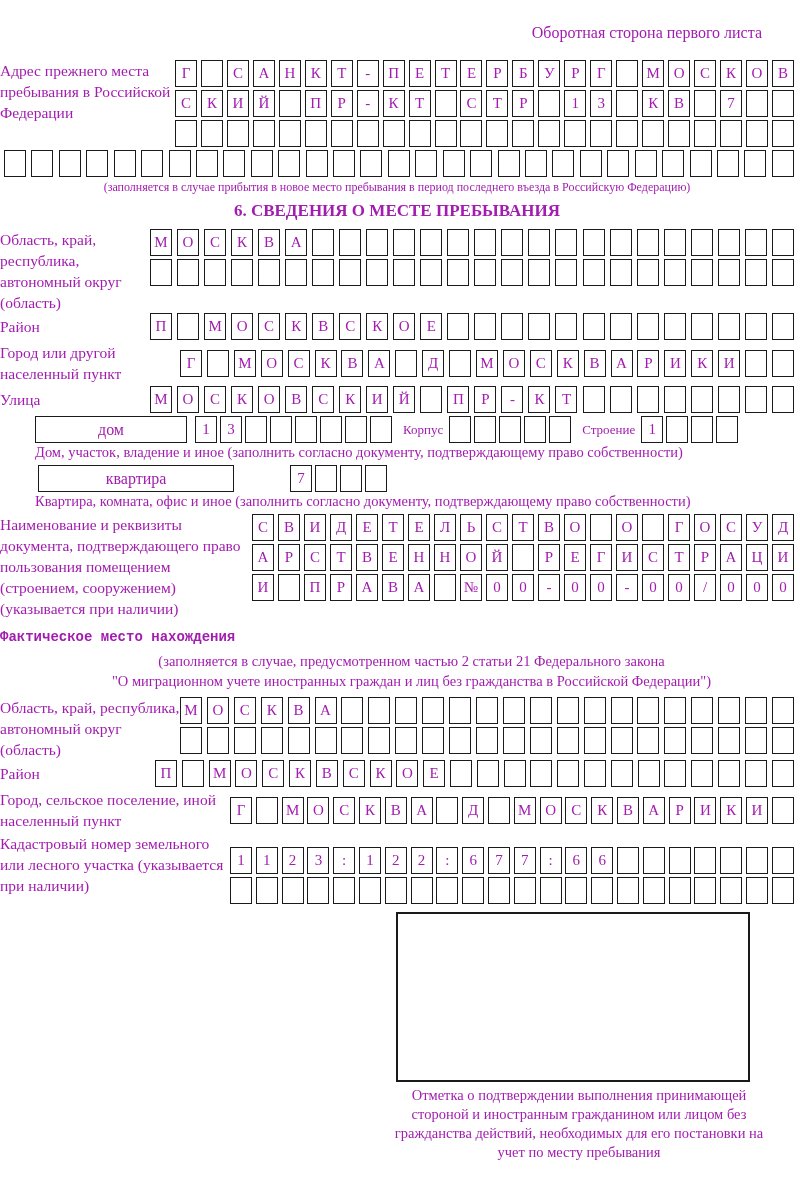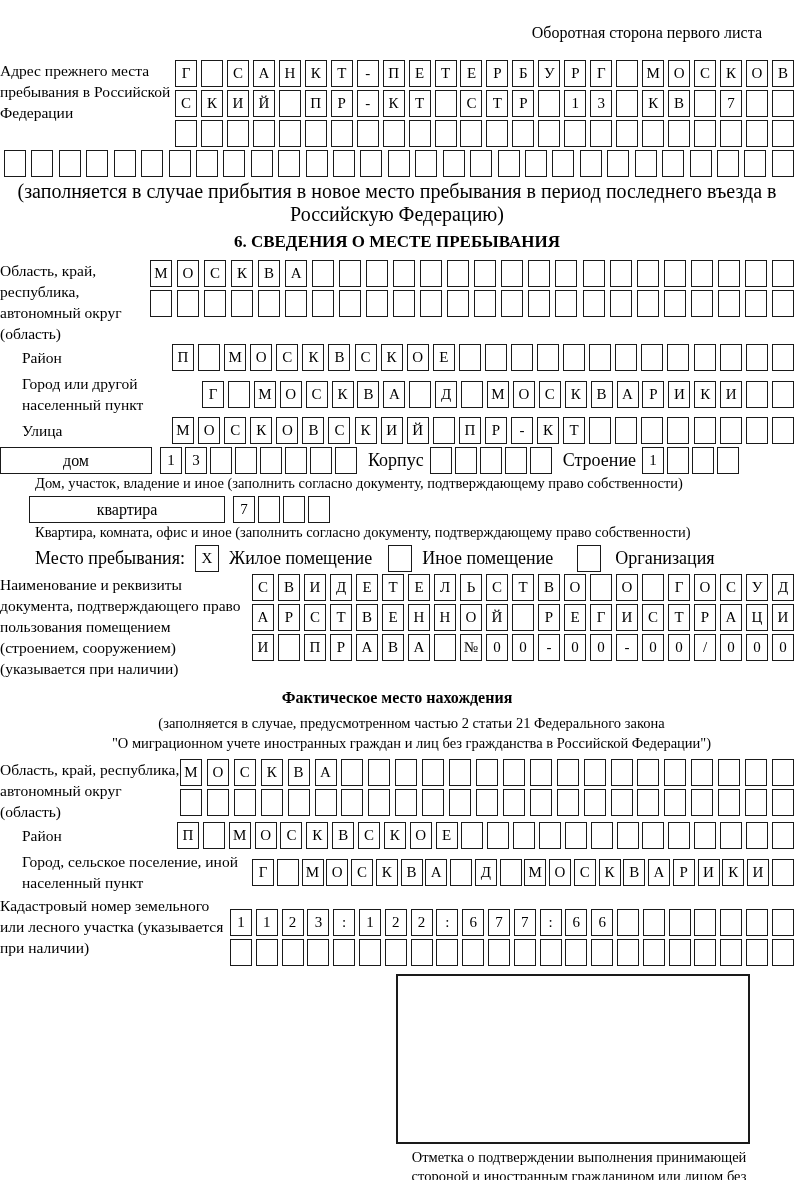--- a/index.html
+++ b/index.html
@@ -1,47 +1,47 @@
 <!DOCTYPE html>
 <html lang="ru"><head>
 <meta charset="utf-8">
 <style>
   html,body{margin:0;padding:0;background:#fff;}
   .page{
-    width:800px;height:1180px;box-sizing:border-box;background:#ffffff;color:#000000;
+    width:800px;height:1180px;box-sizing:border-box;background:#ffffff;color:#a21caf;
     font-family:"Liberation Serif","DejaVu Serif",serif;overflow:hidden;position:relative;
   }
   .content{box-sizing:border-box;padding:0 6px 0 0;}
   .doc-title{ text-align:right;padding:24px 38px 0 0;font-size:16px; }
   .row{display:flex;align-items:flex-start;}
   .row.center{align-items:center;}
   .lbl{box-sizing:border-box;font-size:15.5px;line-height:21px;flex:0 0 auto;}
   .rowset{flex:1 1 auto;min-width:0;}
   .boxes{display:flex;justify-content:space-between;margin-bottom:3px;}
   .boxes-fixed{display:flex;align-items:center;}
   .boxes-fixed .cb{margin-right:3px;}
   .cb{
     box-sizing:border-box;width:22px;height:27px;border:1.8px solid #1a1a1a;background:#fff;
     display:flex;align-items:center;justify-content:center;font-size:15px;flex:0 0 auto;
   }
   .bigfield{
     box-sizing:border-box;height:27px;border:1.8px solid #1a1a1a;display:flex;
     align-items:center;justify-content:center;font-size:16px;flex:0 0 auto;
   }
-  .caption{font-size:20px;text-align:center;margin:2px 0 4px 0;}
+  .caption{font-size:12px;text-align:center;margin:2px 0 4px 0;}
   .caption-left{font-size:14.5px;margin:1px 0 4px 35px;}
   .sec-title{font-weight:bold;font-size:17px;text-align:center;margin:6px 0 8px 0;}
-  .fact-title{font-weight:bold;font-size:16px;text-align:center;margin:10px 0 6px 0;}
+  .fact-title{font-weight:bold;font-size:14px;text-align:left;margin:10px 0 6px 0;font-family:Liberation Mono, monospace;}
   .fact-caption{font-size:14.5px;text-align:center;line-height:20px;margin:0 0 6px 0;padding-left:29px;}
-  .inline-lbl{font-size:18px;flex:0 0 auto;text-align:center;}
+  .inline-lbl{font-size:13px;flex:0 0 auto;text-align:center;}
   .stay-row{display:flex;align-items:center;padding-left:35px;margin:4px 0 2px 0;}
   .stay-note{font-size:14.5px;text-align:center;width:520px;margin:0 0 6px 90px;}
   .stamp-box{box-sizing:border-box;width:354px;height:170px;border:2px solid #1a1a1a;margin:8px 0 0 166px;background:#fff;}
   .stamp-caption{width:386px;margin:4px 0 0 386px;text-align:center;font-size:14.5px;line-height:19px;}
-  .mb2{margin-bottom:2px;margin-left:22px;}
+  .mb2{margin-bottom:2px;}
 </style>
 </head>
 <body>
 
 <div class="page">
   <div class="doc-title">Оборотная сторона первого листа</div>
 
   <div class="content">
 
     <div class="row" style="margin-top:18px;">
@@ -308,21 +308,21 @@
             <div class="cb"></div>
             <div class="cb"></div>
             <div class="cb"></div>
             <div class="cb"></div>
             <div class="cb"></div>
             <div class="cb"></div>
           </div>
         </div>
     </div>
 
-    <div class="boxes-fixed" style="margin:3px 0 1px 0;">
+    <div class="boxes-fixed" style="padding-left:35px;margin:3px 0 1px 0;">
       <div class="bigfield" style="width:152px;margin-right:8px;">дом</div>
       <div class="boxes-fixed">
           <div class="cb">1</div>
           <div class="cb">3</div>
           <div class="cb"></div>
           <div class="cb"></div>
           <div class="cb"></div>
           <div class="cb"></div>
           <div class="cb"></div>
           <div class="cb"></div>
@@ -338,40 +338,31 @@
       <div class="inline-lbl" style="margin:0 6px 0 8px;font-family:Liberation Serif, serif;">Строение</div>
       <div class="boxes-fixed">
           <div class="cb">1</div>
           <div class="cb"></div>
           <div class="cb"></div>
           <div class="cb"></div>
         </div>
     </div>
     <div class="caption-left">Дом, участок, владение и иное (заполнить согласно документу, подтверждающему право собственности)</div>
 
-    <div class="boxes-fixed" style="padding-left:29px;margin:2px 0 1px 0;">
+    <div class="boxes-fixed" style="padding-left:38px;margin:2px 0 1px 0;gap:48px;">
       <div class="bigfield" style="width:196px;margin-right:8px;">квартира</div>
       <div class="boxes-fixed">
           <div class="cb">7</div>
           <div class="cb"></div>
           <div class="cb"></div>
           <div class="cb"></div>
         </div>
     </div>
     <div class="caption-left">Квартира, комната, офис и иное (заполнить согласно документу, подтверждающему право собственности)</div>
 
-    <div class="stay-row">
-      <div class="inline-lbl" style="margin-right:10px;">Место пребывания:</div>
-      <div class="cb" style="width:24px;margin-right:10px;">X</div>
-      <div class="inline-lbl" style="margin-right:16px;">Жилое помещение</div>
-      <div class="cb" style="width:24px;margin-right:10px;"></div>
-      <div class="inline-lbl" style="margin-right:24px;">Иное помещение</div>
-      <div class="cb" style="width:24px;margin-right:14px;"></div>
-      <div class="inline-lbl">Организация</div>
-    </div>
 
     <div class="row">
       <div class="lbl" style="width:252px;">Наименование и реквизиты документа, подтверждающего право пользования помещением (строением, сооружением) (указывается при наличии)</div>
       <div class="rowset">
         <div class="boxes">
             <div class="cb">С</div>
             <div class="cb">В</div>
             <div class="cb">И</div>
             <div class="cb">Д</div>
             <div class="cb">Е</div>

